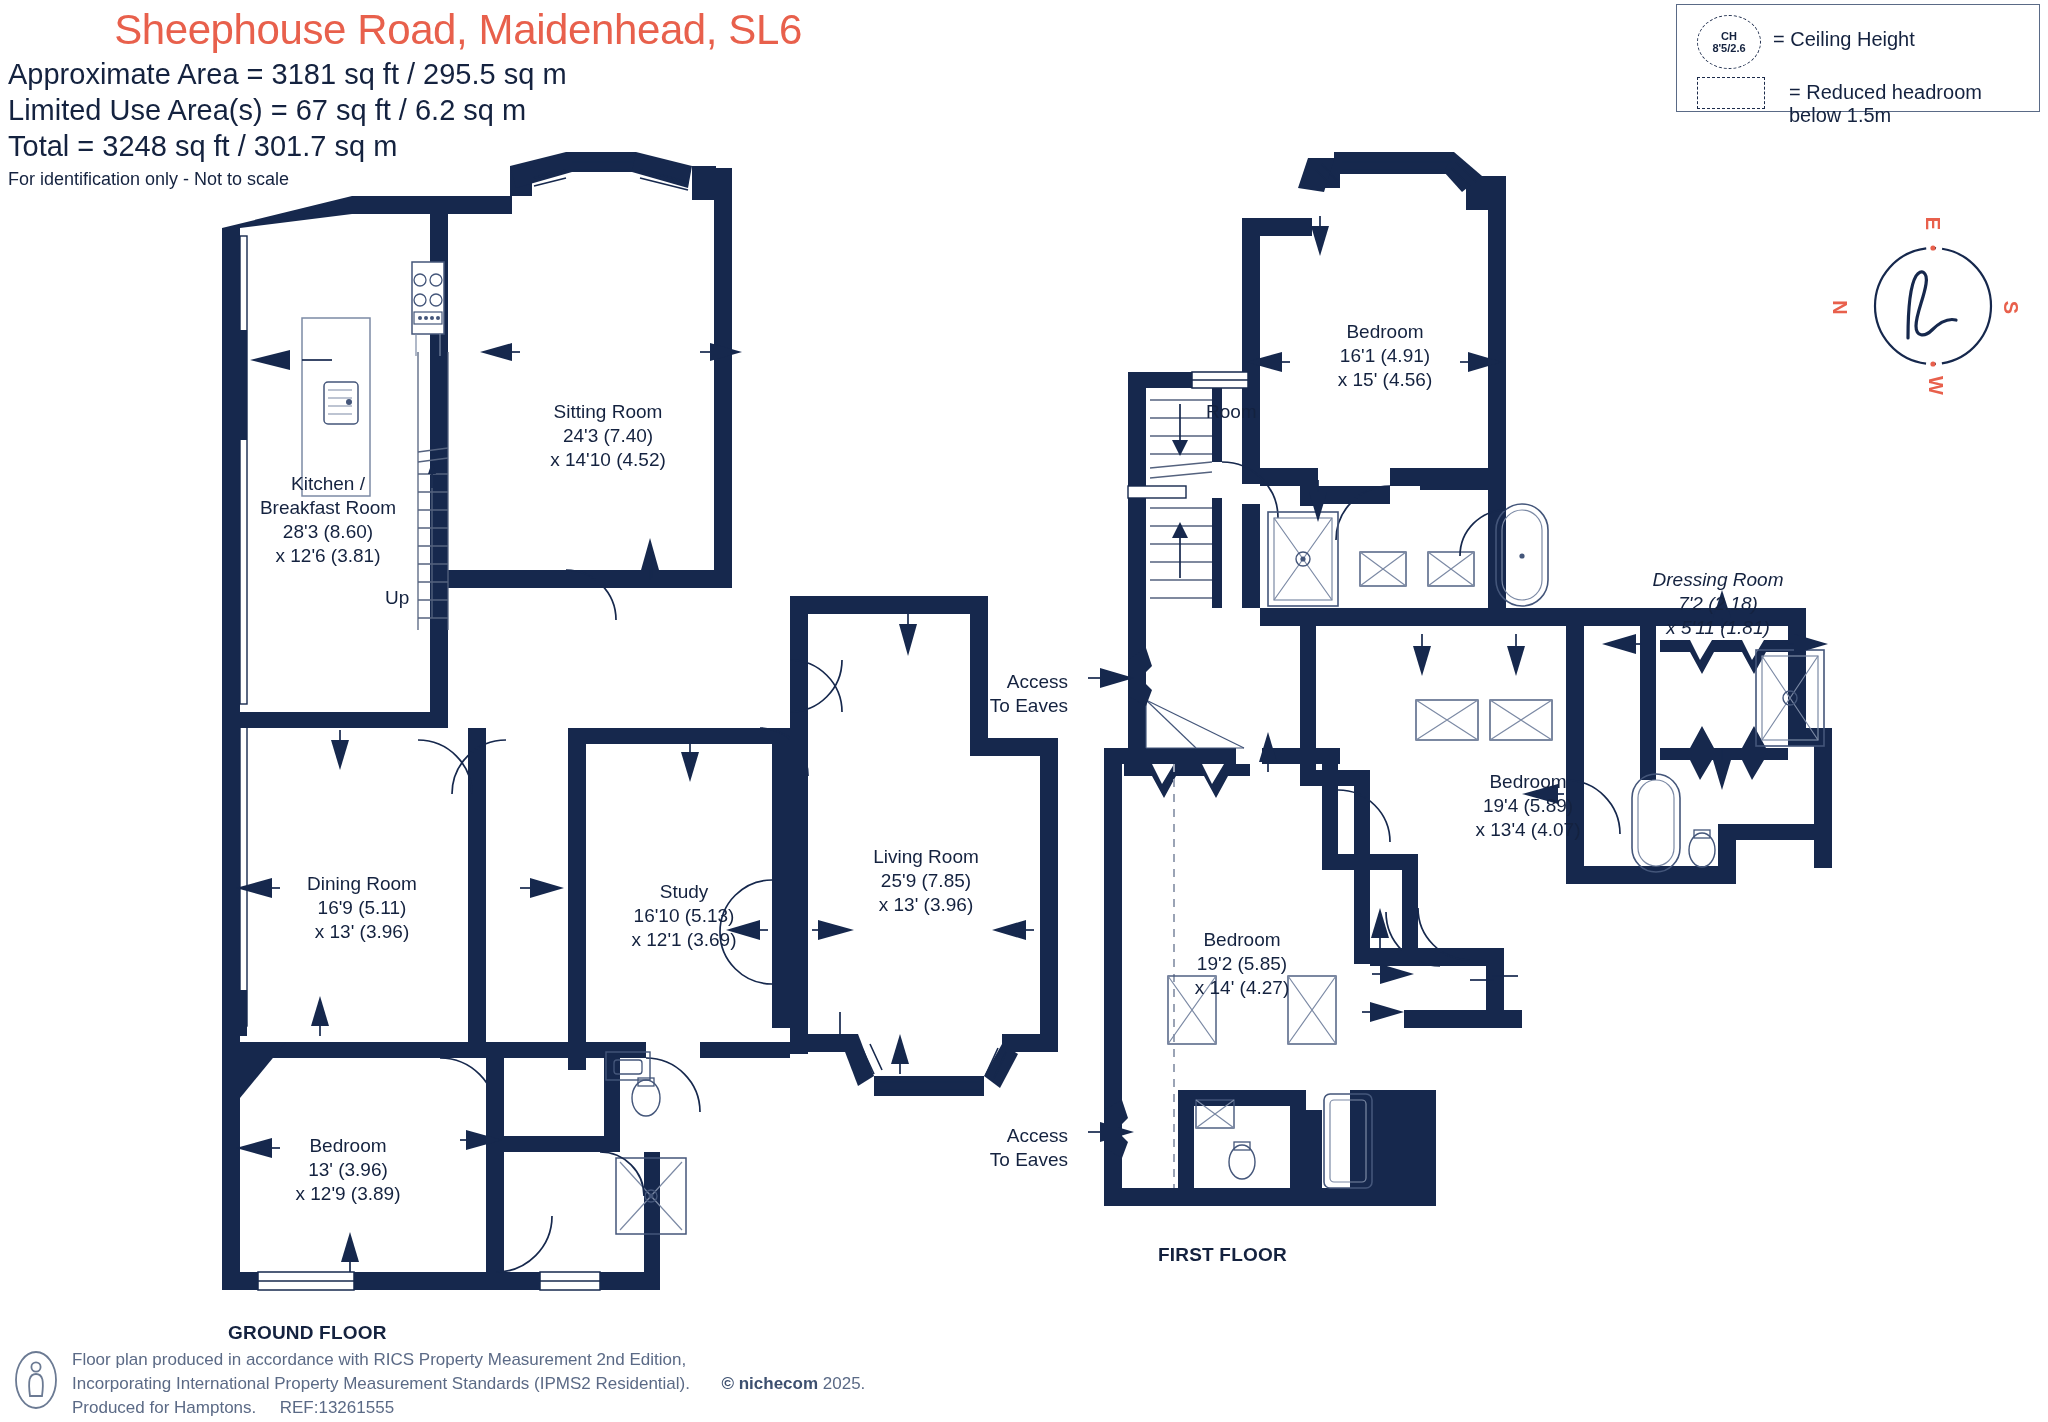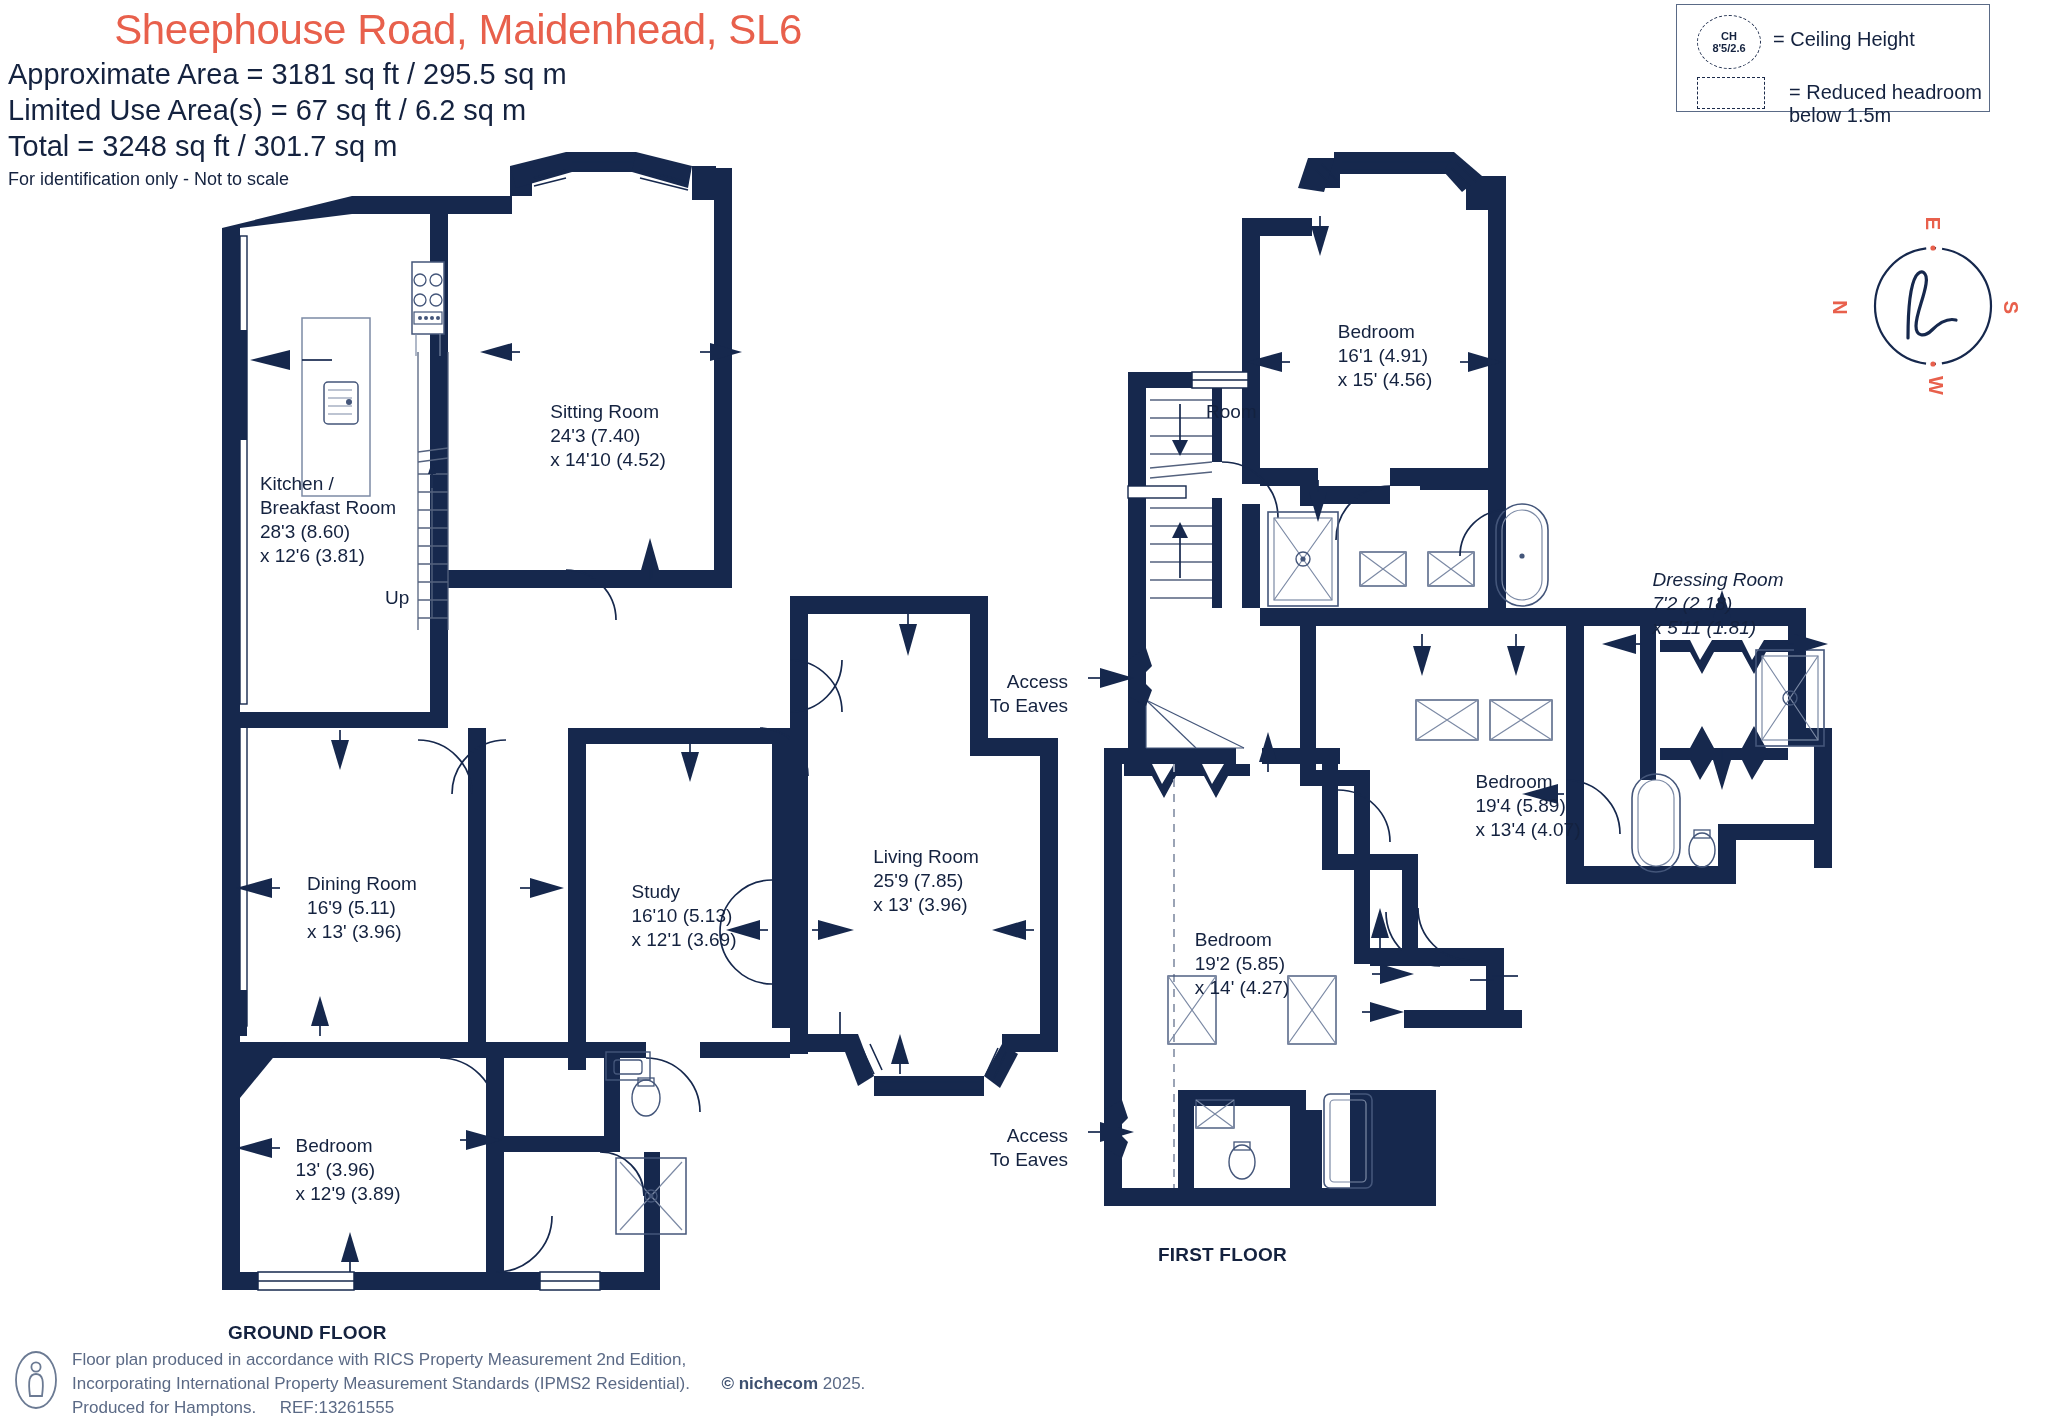--- a/index.html
+++ b/index.html
@@ -46,21 +46,21 @@
     line-height: 26px;
     color: #14223f;
     margin-top: 2px;
   }
 
   
   #legend {
     position: absolute;
     left: 1676px;
     top: 4px;
-    width: 314px;
+    width: 364px;
     height: 108px;
     border: 1.5px solid #5a6a86;
     box-sizing: border-box;
   }
   #legendCH {
     position: absolute;
     left: 20px;
     top: 10px;
     width: 62px;
     height: 52px;
@@ -124,21 +124,21 @@
   .dashline { fill: none; stroke: #9aa3b5; stroke-width: 2; stroke-dasharray: 8 7; }
   .arrowline { stroke: #16284d; stroke-width: 1.7; fill: none; }
   .arrowhead { fill: #16284d; }
   .doorarc { fill: none; stroke: #16284d; stroke-width: 1.7; }
   .stairline { fill: none; stroke: #55637f; stroke-width: 1.3; }
   .eaveline { fill: none; stroke: #44567a; stroke-width: 1.2; }
 
   
   .roomLabel {
     position: absolute;
-    text-align: left;
+    text-align: center;
     color: #14223f;
     font-size: 19px;
     line-height: 24px;
     white-space: nowrap;
     transform: translateX(-50%);
   }
   .smallLabel {
     position: absolute;
     color: #14223f;
     font-size: 19px;

